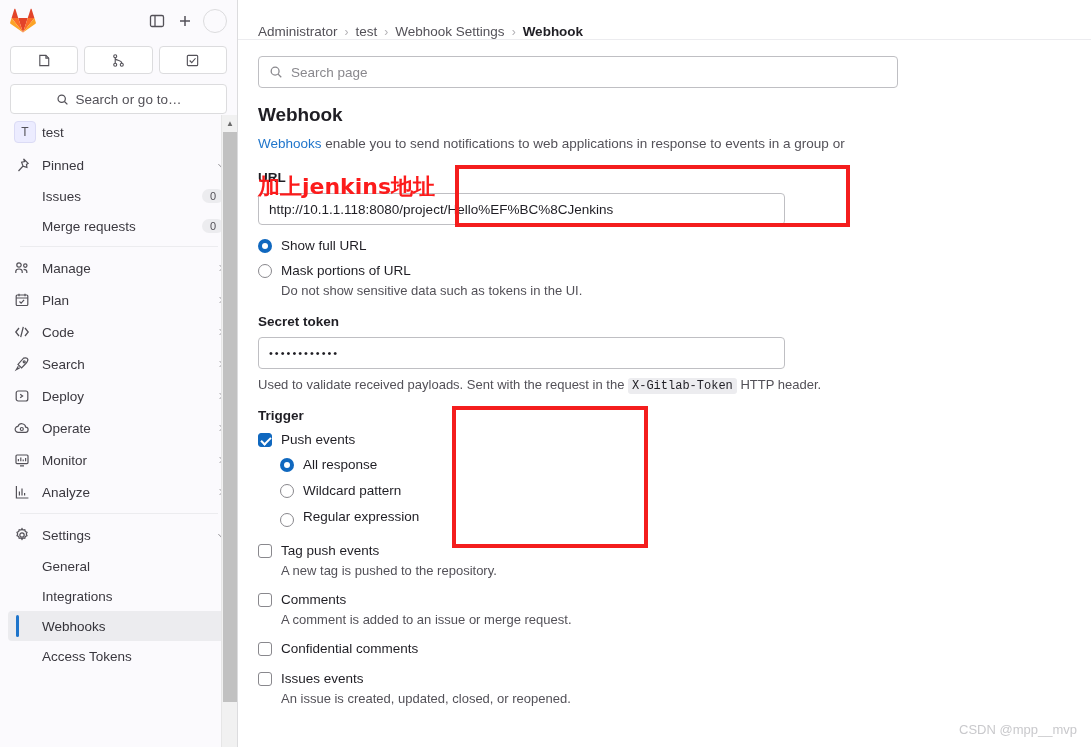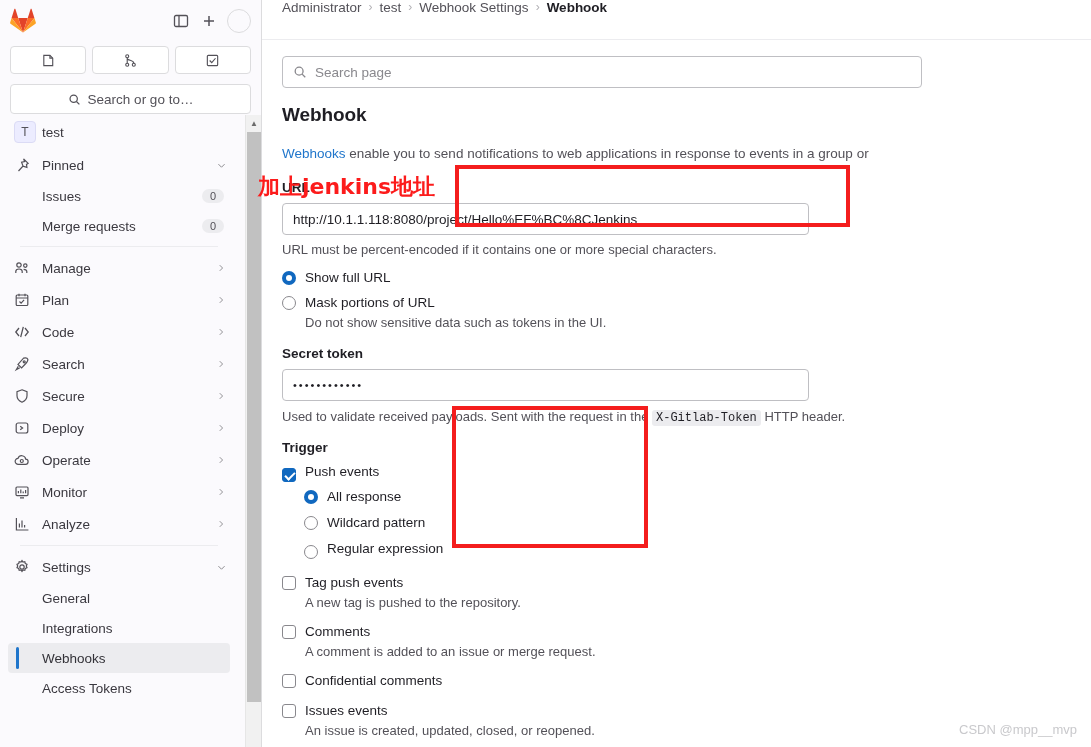--- a/index.html
+++ b/index.html
@@ -17,21 +17,21 @@
     position: relative;
     width: 1091px;
     height: 747px;
     display: flex;
     background: #fff;
   }
 
   
   .sidebar {
     position: relative;
-    width: 262px;
+    width: 238px;
     height: 747px;
     background: #fbfafd;
     border-right: 1px solid #dcdcde;
     flex: none;
   }
 
   .sb-top {
     height: 42px;
     display: flex;
     align-items: center;
@@ -211,21 +211,21 @@
     position: relative;
     flex: 1;
     height: 747px;
     background: #fff;
     overflow: hidden;
   }
 
   .breadcrumb-bar {
     height: 40px;
     display: flex;
-    align-items: flex-start;
+    align-items: flex-end;
     padding-left: 20px;
     gap: 7px;
     border-bottom: 1px solid #ececef;
     font-size: 13.5px;
   }
   .bc-link { color: #535158; }
   .bc-current { color: #1f1e24; font-weight: bold; }
   .bc-sep { color: #b3b2b6; font-size: 12px; }
 
   .search-page-wrap {
@@ -250,21 +250,21 @@
   }
 
   .page-title {
     font-size: 19px;
     font-weight: bold;
     color: #1f1e24;
     letter-spacing: -0.1px;
   }
 
   .page-desc {
-    margin-top: 20px;
+    margin-top: 10px;
     font-size: 13.5px;
     color: #535158;
     white-space: nowrap;
   }
   .page-desc a { color: #1f75cb; text-decoration: none; }
 
   .field-label {
     font-size: 13.5px;
     font-weight: bold;
     color: #1f1e24;
@@ -544,33 +544,20 @@
             </svg>
           </span>
           <span class="ni-label">Search</span>
           <span class="ni-chevron">
             <svg width="10" height="10" viewBox="0 0 16 16" fill="none" stroke="currentColor" stroke-width="1.5">
                 <path d="M6 3.5L10.5 8 6 12.5"></path>
               </svg>
           </span>
         </div>
 
-        <div class="nav-item">
-          <span class="ni-icon">
-            <svg width="16" height="16" viewBox="0 0 16 16" fill="none" stroke="currentColor" stroke-width="1.2">
-              <path d="M8 1.8l5 1.8v4.2c0 3-2.2 5.2-5 6.4-2.8-1.2-5-3.4-5-6.4V3.6z"></path>
-            </svg>
-          </span>
-          <span class="ni-label">Secure</span>
-          <span class="ni-chevron">
-            <svg width="10" height="10" viewBox="0 0 16 16" fill="none" stroke="currentColor" stroke-width="1.5">
-                <path d="M6 3.5L10.5 8 6 12.5"></path>
-              </svg>
-          </span>
-        </div>
 
         <div class="nav-item">
           <span class="ni-icon">
             <svg width="16" height="16" viewBox="0 0 16 16" fill="none" stroke="currentColor" stroke-width="1.2">
               <rect x="2.2" y="3" width="11.6" height="10" rx="2"></rect>
                 <path d="M6.2 6.2L8.6 8 6.2 9.8"></path>
             </svg>
           </span>
           <span class="ni-label">Deploy</span>
           <span class="ni-chevron">
@@ -692,21 +679,20 @@
 
       <div class="page-desc">
         <a href="#">Webhooks</a><span> enable you to send notifications to web applications in response to events in a group or</span>
       </div>
 
       <div style="margin-top:19px;">
         <div class="field-label">URL</div>
         <div class="text-input" style="width:527px; margin-top:8px;">
           <span>http://10.1.1.118:8080/project/Hello%EF%BC%8CJenkins</span>
         </div>
-        <div class="help-text" style="margin-top:7px;">URL must be percent-encoded if it contains one or more special characters.</div>
       </div>
 
       <div style="margin-top:11px;">
         <div class="opt-row">
           <span class="radio checked"></span>
           <span class="opt-label">Show full URL</span>
         </div>
         <div class="opt-row" style="margin-top:5px;">
           <span class="radio"></span>
           <span class="opt-label">Mask portions of URL</span>
@@ -720,21 +706,21 @@
           <span>••••••••••••</span>
         </div>
         <div class="help-text" style="margin-top:8px; white-space:nowrap;">
           <span>Used to validate received payloads. Sent with the request in the </span><span class="code-chip">X-Gitlab-Token</span><span> HTTP header.</span>
         </div>
       </div>
 
       <div style="margin-top:15px;">
         <div class="section-title">Trigger</div>
 
-        <div class="opt-row" style="margin-top:7px;align-items:flex-end;">
+        <div class="opt-row" style="margin-top:7px;">
           <span class="checkbox checked"></span>
           <span class="opt-label">Push events</span>
         </div>
 
         <div style="margin-left:22px; margin-top:5px;">
           <div class="opt-row">
             <span class="radio checked"></span>
             <span class="opt-label">All response</span>
           </div>
           <div class="opt-row" style="margin-top:6px;">

